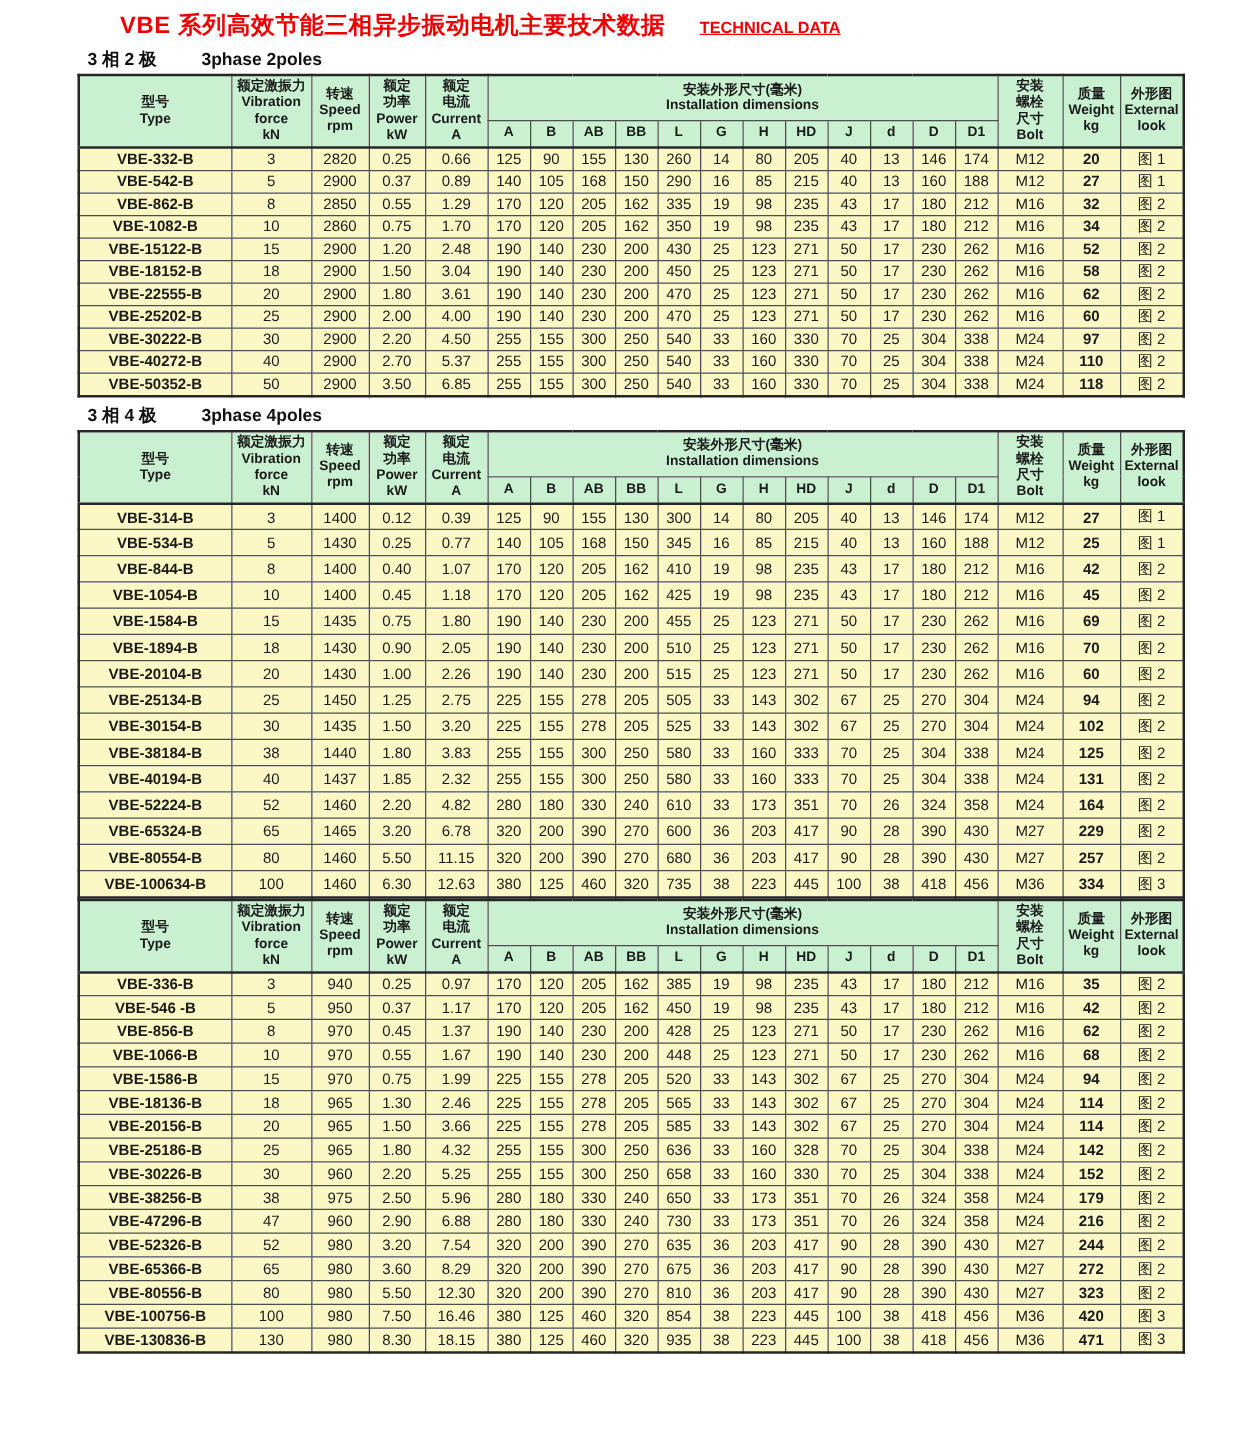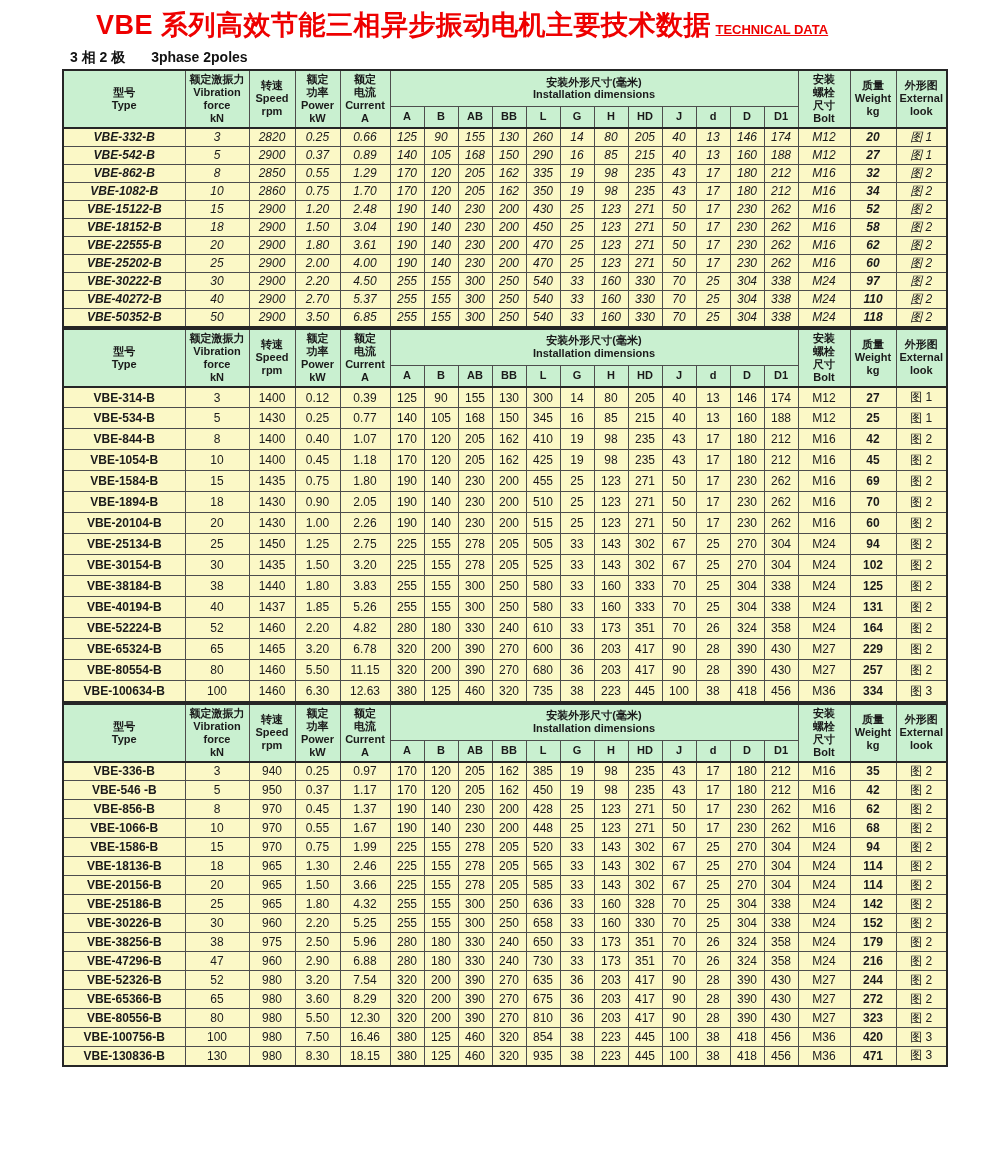--- a/index.html
+++ b/index.html
@@ -2,32 +2,32 @@
 <html style="--red: #ee0000; --green: #c9f0d0; --yellow: #fbf8c6; --border: #4d4d4d; --outer: #262626;"><head>
 <meta charset="utf-8">
 <style>
   :root{
     --red:#ee0000; --green:#c9f0d0; --yellow:#fbf8c6; --border:#4d4d4d; --outer:#262626;
   }
   html,body{margin:0;padding:0;background:#ffffff;}
   body{width:1000px;min-height:1152px;font-family:"Liberation Sans",sans-serif;color:#1a1a1a;}
   .page{padding:5px 0 10px 62px;}
   .title-row{margin:2px 0 3px 34px;white-space:nowrap;}
-  .title-zh{color:var(--red);font-size:27px;font-weight:bold;letter-spacing:0.5px;text-align:right;}
-  .title-en{color:var(--red);font-size:13px;font-weight:bold;text-decoration:underline;margin-left:0;}
+  .title-zh{color:var(--red);font-size:19px;font-weight:bold;letter-spacing:0.5px;text-align:right;}
+  .title-en{color:var(--red);font-size:13px;font-weight:bold;text-decoration:underline;margin-left:23px;}
   .section-label{font-size:14px;font-weight:bold;color:#111;margin:6px 0 2px 8px;}
-  .section-label .en{margin-left:22px;}
+  .section-label .en{margin-left:32px;}
   table{border-collapse:collapse;table-layout:fixed;width:884px;border:2px solid var(--outer);}
   th,td{border:1px solid var(--border);text-align:center;overflow:hidden;}
   th{background:var(--green);font-size:11px;font-weight:bold;white-space:pre-line;line-height:1.18;padding:2px 1px;}
   thead{border-bottom:2px solid var(--outer);}
   td{background:var(--yellow);font-size:12px;padding:0 1px;}
   td.model{font-weight:bold;}
   td.weight{font-weight:bold;}
-  .t1 tbody tr{height:18px;font-style:italic;}
+  .t1 tbody tr{height:18px;}
   .t2 tbody tr{height:21px;}
   .t3 tbody tr{height:19px;}
   col.c-type{width:122px;} col.c-force{width:64px;} col.c-speed{width:46px;}
   col.c-power{width:45px;} col.c-current{width:50px;} col.c-dim{width:34px;}
   col.c-bolt{width:52px;} col.c-weight{width:46px;} col.c-look{width:51px;}
 </style>
 </head>
 <body>
 
 <div class="page">
@@ -350,20 +350,24 @@
           <td>25</td>
           <td>304</td>
           <td>338</td>
           <td>M24</td>
           <td class="weight">118</td>
           <td class="look">图 2</td>
         </tr>
       </tbody>
   </table>
 
+  <div class="section-label">
+    <span class="zh">3 相 4 极</span>
+    <span class="en">3phase 4poles</span>
+  </div>
   <table class="t2">
     <colgroup>
       <col class="c-type">
         <col class="c-force">
         <col class="c-speed">
         <col class="c-power">
         <col class="c-current">
       <col class="c-dim">
         <col class="c-dim">
         <col class="c-dim">
@@ -646,21 +650,21 @@
           <td>338</td>
           <td>M24</td>
           <td class="weight">125</td>
           <td class="look">图 2</td>
         </tr>
         <tr>
           <td class="model">VBE-40194-B</td>
           <td>40</td>
           <td>1437</td>
           <td>1.85</td>
-          <td>5.26</td>
+          <td>2.32</td>
           <td>255</td>
           <td>155</td>
           <td>300</td>
           <td>250</td>
           <td>580</td>
           <td>33</td>
           <td>160</td>
           <td>333</td>
           <td>70</td>
           <td>25</td>

